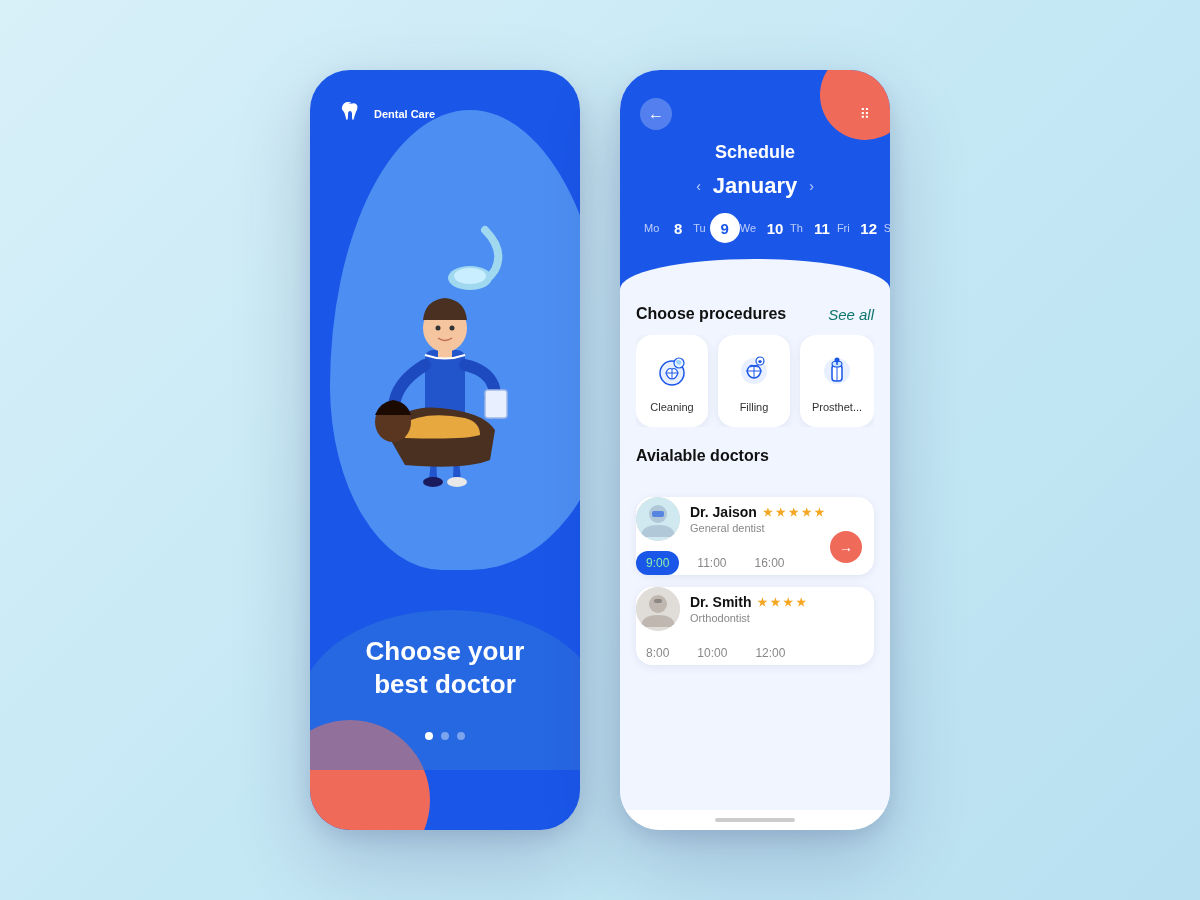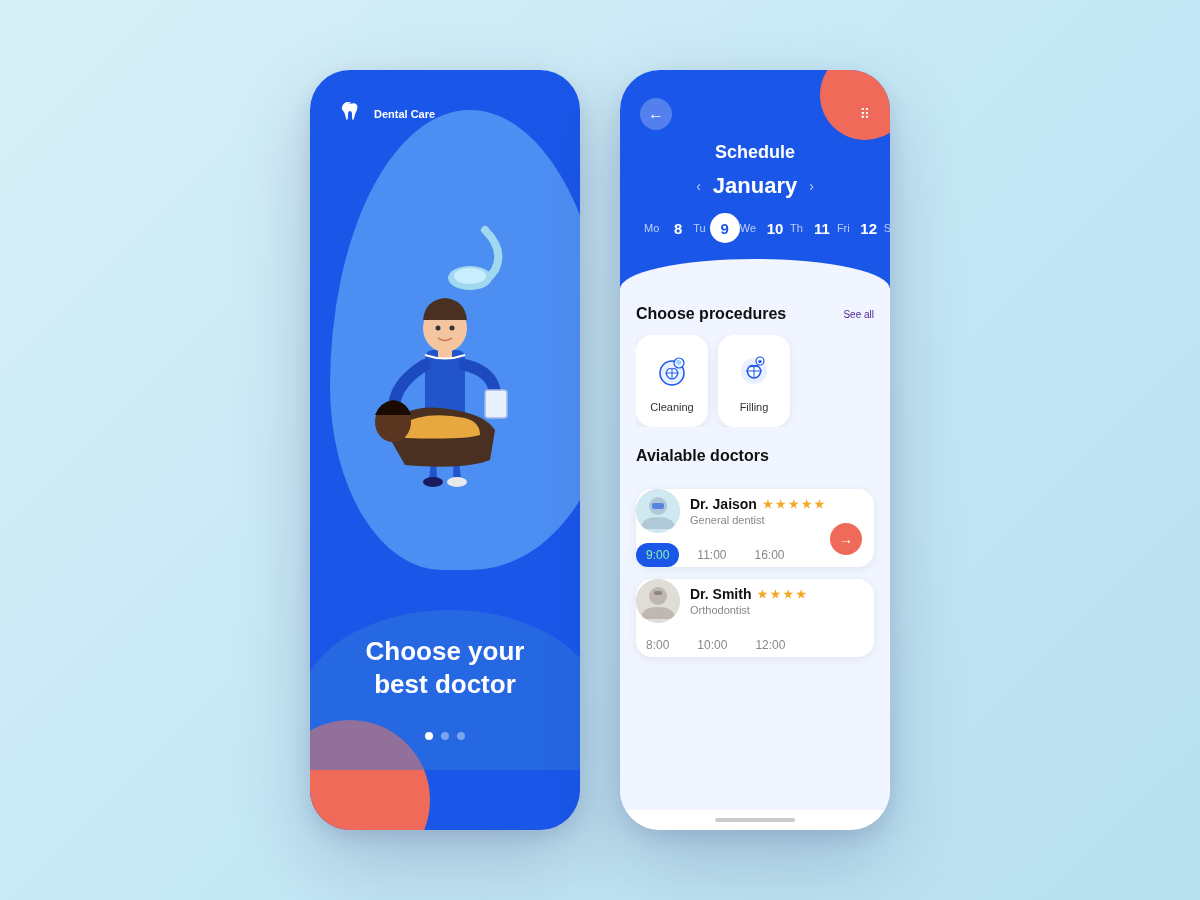--- a/index.html
+++ b/index.html
@@ -307,23 +307,24 @@
       margin-bottom: 12px;
     }
 
     .section-title {
       font-size: 16px;
       font-weight: 700;
       color: #111;
     }
 
     .see-all {
-      color: #4c1d95;
-      font-size: 10px;
+      color: #0f766e;
+      font-size: 15px;
       cursor: pointer;
+      font-style: italic;
     }
 
     .procedures-row {
       display: flex;
       gap: 10px;
       margin-bottom: 20px;
       overflow: hidden;
     }
 
     .procedure-card {
@@ -348,21 +349,21 @@
     }
 
     .procedure-label {
       font-size: 11px;
       color: #333;
       font-weight: 500;
       text-align: center;
     }
 
     .doctors-section .section-title {
-      margin-bottom: 12px;
+      margin-bottom: 20px;
     }
 
     .doctor-card {
       background: white;
       border-radius: 16px;
       margin-bottom: 12px;
       box-shadow: 0 2px 10px rgba(0,0,80,0.07);
       position: relative;
     }
 
@@ -625,20 +626,33 @@
               <path d="M20 15 L20 27" stroke="#1a56e8" stroke-width="1"></path>
               <path d="M13.5 20 L26.5 20" stroke="#1a56e8" stroke-width="1"></path>
               <path d="M16 16 Q20 14 24 16" stroke="#1a56e8" stroke-width="1" fill="none"></path>
               <circle cx="26" cy="10" r="4" fill="#fff" stroke="#1a56e8" stroke-width="1.2"></circle>
               <path d="M24 10 L26 9 L28 10 L27 12 L25 12Z" fill="#1a56e8"></path>
             </svg>
           </div>
           <span class="procedure-label">Filling</span>
         </div>
 
+        <div class="procedure-card">
+          <div class="procedure-icon">
+            <svg width="40" height="40" viewBox="0 0 40 40">
+              <circle cx="20" cy="20" r="13" fill="#e8f0ff"></circle>
+              <rect x="15" y="14" width="10" height="16" rx="3" fill="white" stroke="#1a56e8" stroke-width="1.5"></rect>
+              <line x1="20" y1="14" x2="20" y2="30" stroke="#1a56e8" stroke-width="1"></line>
+              <ellipse cx="20" cy="13" rx="5" ry="3" fill="#d0e8ff" stroke="#1a56e8" stroke-width="1.2"></ellipse>
+              <line x1="20" y1="10" x2="20" y2="14" stroke="#1a56e8" stroke-width="1.5"></line>
+              <circle cx="20" cy="9" r="2.5" fill="#1a56e8"></circle>
+            </svg>
+          </div>
+          <span class="procedure-label">Prosthet...</span>
+        </div>
       </div>
 
       <div class="doctors-section">
         <div class="section-header">
           <span class="section-title">Avialable doctors</span>
         </div>
 
         <div class="doctor-card">
           <div class="doctor-info">
             <div class="doctor-avatar">

